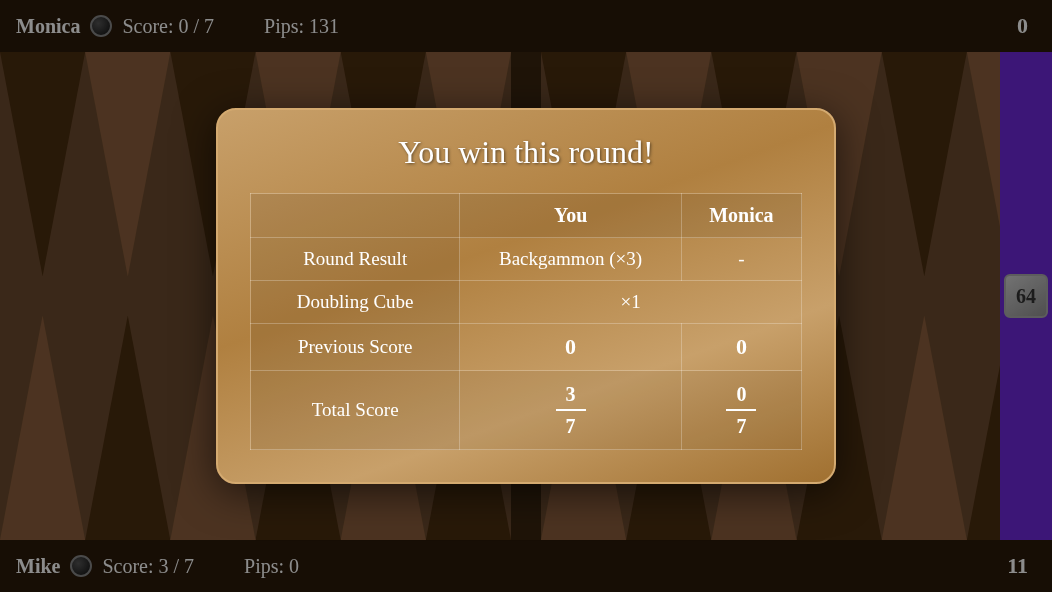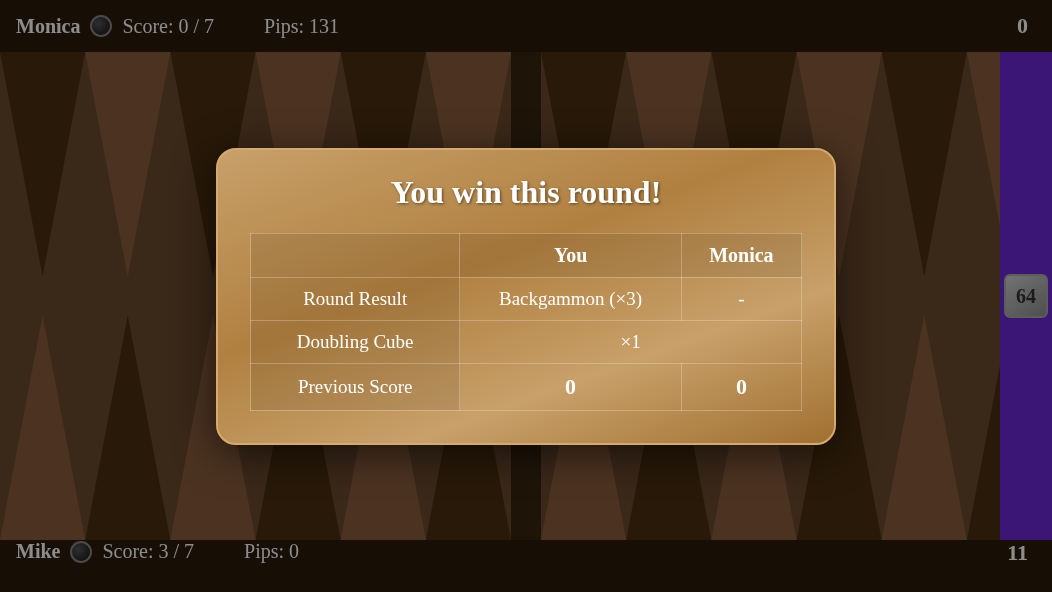--- a/index.html
+++ b/index.html
@@ -74,21 +74,21 @@
       padding: 0 8px;
     }
 
     
     .bottom-bar {
       position: absolute;
       bottom: 0; left: 0; right: 0;
       height: 52px;
       background: #2a1a0a;
       display: flex;
-      align-items: flex-start;
+      align-items: center;
       justify-content: space-between;
       padding: 0 16px;
       z-index: 10;
     }
 
     
     .board-area {
       position: absolute;
       top: 52px;
       bottom: 52px;
@@ -181,21 +181,21 @@
       padding: 24px 32px 32px;
       width: 620px;
       box-shadow: 0 8px 40px rgba(0,0,0,0.6);
       border: 2px solid #d4aa70;
     }
 
     .modal-title {
       text-align: center;
       color: white;
       font-size: 32px;
-      font-weight: bold;
+      font-weight: normal;
       margin-bottom: 22px;
       text-shadow: 1px 1px 3px rgba(0,0,0,0.5);
     }
 
     
     .score-table {
       width: 100%;
       border-collapse: collapse;
       border-radius: 18px;
     }
@@ -386,16 +386,33 @@
           <td class="merged-cell value-cell" colspan="2">×1</td>
         </tr>
 
 
         <tr>
           <td class="row-label">Previous Score</td>
           <td class="value-cell bold-value">0</td>
           <td class="value-cell bold-value">0</td>
         </tr>
 
+        <tr class="total-row">
+          <td class="row-label">Total Score</td>
+          <td class="value-cell">
+            <div class="total-fraction">
+              <span class="fraction-top">3</span>
+              <div class="fraction-line"></div>
+              <span class="fraction-bottom">7</span>
+            </div>
+          </td>
+          <td class="value-cell">
+            <div class="total-fraction">
+              <span class="fraction-top">0</span>
+              <div class="fraction-line"></div>
+              <span class="fraction-bottom">7</span>
+            </div>
+          </td>
+        </tr>
       </tbody>
     </table>
   </div>
 </div>
 
 </body></html>

